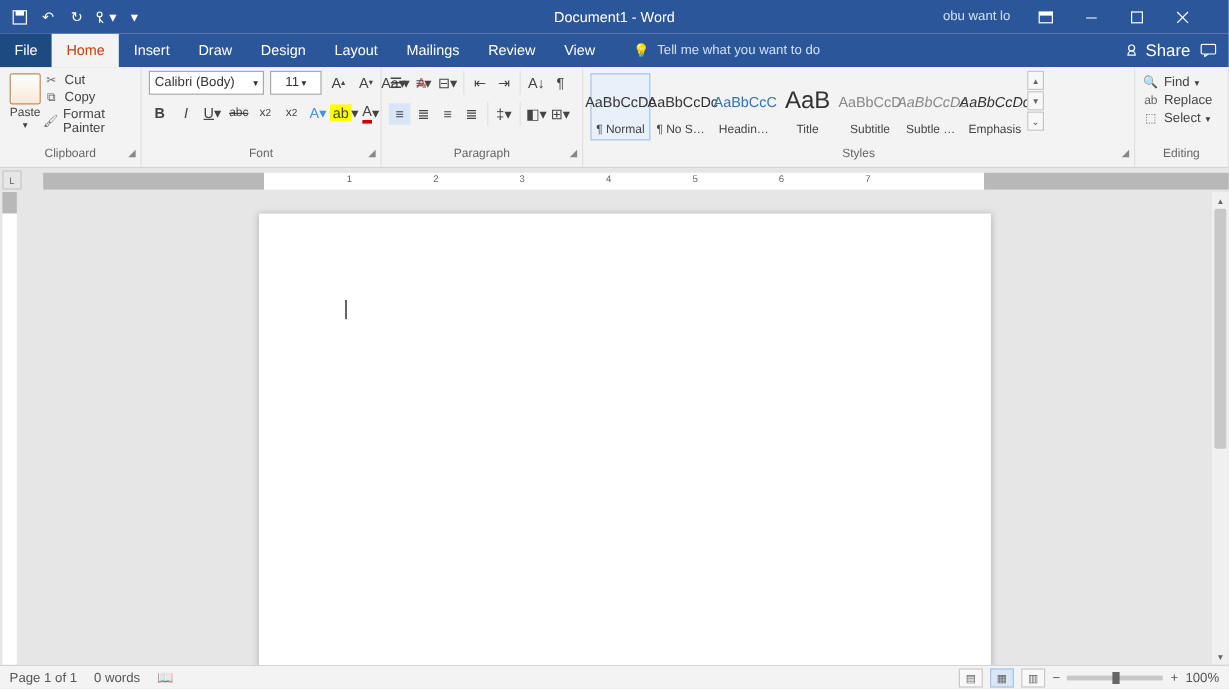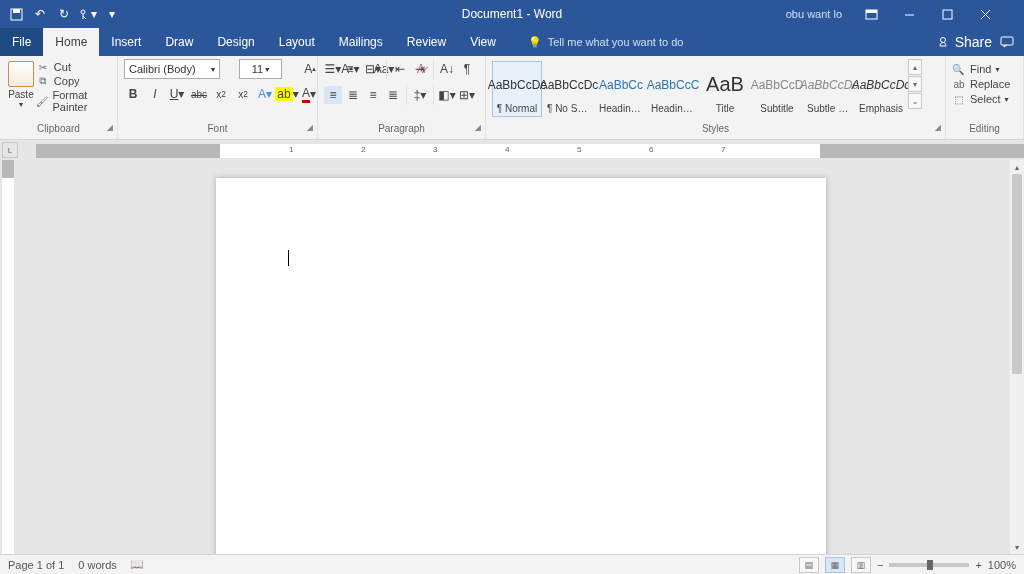--- a/index.html
+++ b/index.html
@@ -7,35 +7,35 @@
 .titlebar { height: 28px; background: #2b579a; display: flex; align-items: center; color: #fff; font-size: 12px; position: relative; }
 .qat { display: flex; gap: 4px; padding-left: 6px; align-items: center; }
 .qat .qbtn { width: 20px; height: 20px; display: flex; align-items: center; justify-content: center; color: #fff; font-size: 12px; }
 .title-center { position: absolute; left: 50%; transform: translateX(-50%); color: #fff; font-size: 12px; }
 .title-right { margin-left: auto; display: flex; align-items: center; gap: 8px; padding-right: 24px; }
 .winbtn { width: 30px; height: 28px; display: flex; align-items: center; justify-content: center; color: #fff; font-size: 11px; }
 .account { font-size: 11px; color: #cfe0f5; padding-right: 6px; }
 .tabs { height: 28px; background: #2b579a; display: flex; align-items: stretch; color: #fff; font-size: 12px; }
 .tab { padding: 0 12px; display: flex; align-items: center; cursor: pointer; }
 .tab.file { background: #1e4a82; }
-.tab.active { background: #f3f3f3; color: #404040; }
+.tab.active { background: #f3f3f3; color: #c2410c; }
 .tellme { flex: 1; display: flex; align-items: center; color: #cfe0f5; font-size: 11px; gap: 6px; padding-left: 20px; }
 .share-area { display: flex; align-items: center; gap: 8px; padding-right: 10px; }
 .share-btn { display: flex; align-items: center; gap: 4px; font-size: 14px; }
 .ribbon { height: 84px; background: #f3f3f3; border-bottom: 1px solid #d4d4d4; display: flex; }
 .group { border-right: 1px solid #e1e1e1; display: flex; flex-direction: column; position: relative; }
 .group-body { flex: 1; display: flex; align-items: flex-start; padding: 3px 6px 0 6px; }
 .group-label { height: 16px; font-size: 10px; color: #666; text-align: center; position: relative; border-top: 0; }
 .group-label .launcher { position: absolute; right: 4px; top: 0; font-size: 8px; color: #888; }
 .bigbtn { display: flex; flex-direction: column; align-items: center; width: 36px; font-size: 10px; color: #444; padding-top: 2px; }
 .bigbtn .ico { width: 26px; height: 26px; border: 1px solid #c58e54; background: linear-gradient(#fff,#f7e9d8); border-radius: 2px; margin-bottom: 2px; position: relative; }
 .clip-list { display: flex; flex-direction: column; font-size: 11px; color: #444; gap: 2px; padding-top: 2px; }
 .clip-list .row { display: flex; align-items: center; gap: 4px; }
 .smallico { width: 14px; height: 12px; display: inline-flex; align-items: center; justify-content: center; color: #666; font-size: 10px; }
-.fontgroup .toprow { display: flex; gap: 19px; align-items: center; }
+.fontgroup .toprow { display: flex; gap: 5px; align-items: center; }
 .fontgroup .botrow { display: flex; gap: 4px; align-items: center; margin-top: 6px; }
 .combo { height: 20px; border: 1px solid #ababab; background: #fff; font-size: 11px; display: flex; align-items: center; padding: 0 4px; color: #333; }
 .combo.fontname { width: 96px; }
 .combo.fontsize { width: 43px; justify-content: center; }
 .tbtn { width: 18px; height: 18px; display: flex; align-items: center; justify-content: center; font-size: 12px; color: #444; }
 .tbtn.small { font-size: 10px; }
 .sep { width: 1px; height: 20px; background: #e1e1e1; margin: 0 2px; }
 .para .toprow, .para .botrow { display: flex; gap: 2px; align-items: center; }
 .para .botrow { margin-top: 6px; }
 .styles-gallery { display: flex; gap: 2px; padding-top: 2px; }
@@ -257,24 +257,20 @@
       <div class="styles-gallery" id="styles-gallery">
           <div class="style-item selected">
             <div class="preview normal">AaBbCcDc</div>
             <div class="name">¶ Normal</div>
           </div>
           <div class="style-item">
             <div class="preview normal">AaBbCcDc</div>
             <div class="name">¶ No Spac...</div>
           </div>
           <div class="style-item">
-            <div class="preview heading">AaBbCc</div>
-            <div class="name">Heading 1</div>
-          </div>
-          <div class="style-item">
             <div class="preview heading">AaBbCcC</div>
             <div class="name">Heading 2</div>
           </div>
           <div class="style-item">
             <div class="preview title">AaB</div>
             <div class="name">Title</div>
           </div>
           <div class="style-item">
             <div class="preview subtitle">AaBbCcD</div>
             <div class="name">Subtitle</div>

